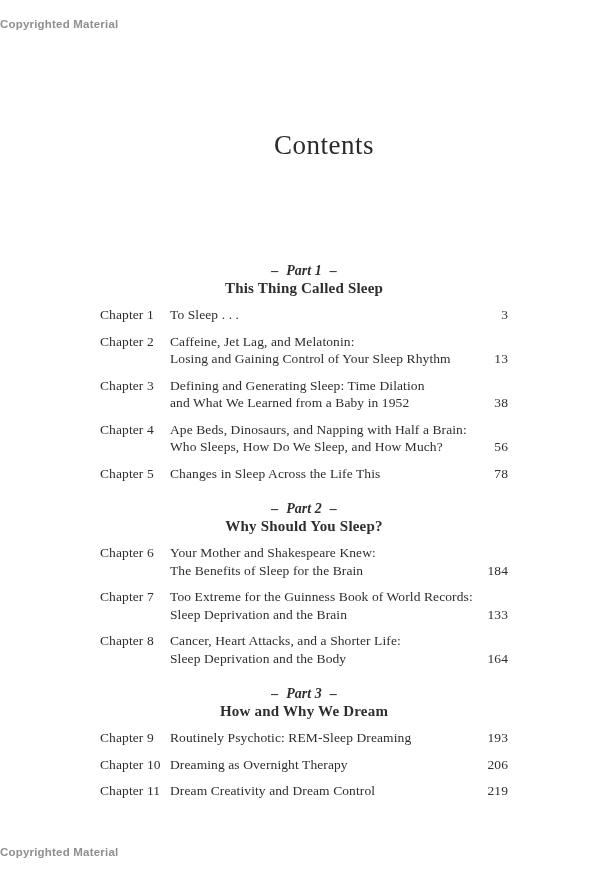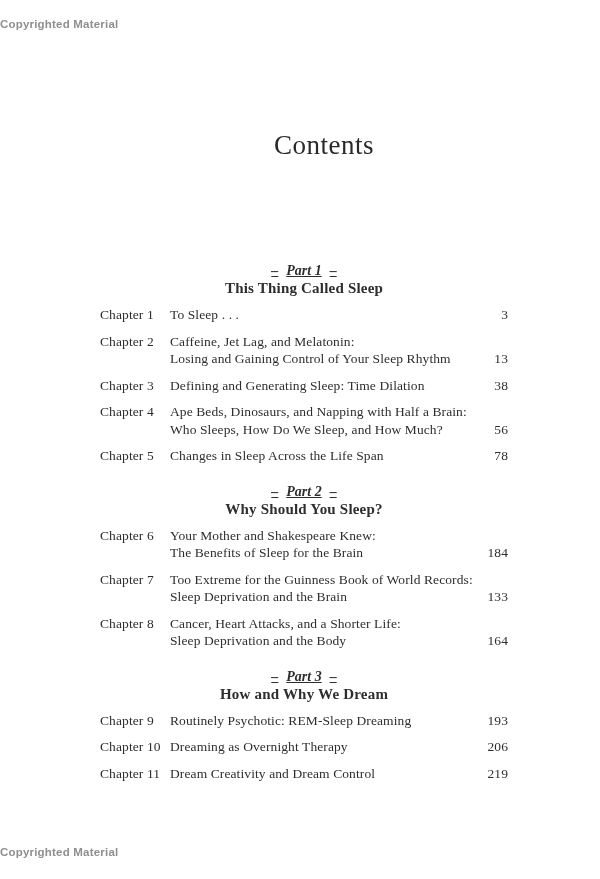--- a/index.html
+++ b/index.html
@@ -36,21 +36,20 @@
     margin:103px 0 0 100px;
   }
   .part { margin:0; }
   .part + .part { margin-top:18px; }
   .part-head { text-align:center; margin-bottom:9px; }
   .part-label {
     font-size:14px;
     font-weight:bold;
     font-style:italic;
     line-height:17px;
-    text-decoration:underline;
   }
   .part-label .dash { font-style:italic; margin:0 8px; }
   .part-title {
     font-size:15px;
     font-weight:bold;
     line-height:18px;
     letter-spacing:0.2px;
   }
   .row {
     display:flex;
@@ -95,35 +94,36 @@
         <div class="titles">
           <div class="line"><span>Caffeine, Jet Lag, and Melatonin:</span></div>
           <div class="line"><span>Losing and Gaining Control of Your Sleep Rhythm</span></div>
         </div>
         <div class="pg">13</div>
       </div>
       <div class="row">
         <div class="ch">Chapter 3</div>
         <div class="titles">
           <div class="line"><span>Defining and Generating Sleep: Time Dilation</span></div>
+          <div class="line"><span>and What We Learned from a Baby in 1952</span></div>
         </div>
         <div class="pg">38</div>
       </div>
       <div class="row">
         <div class="ch">Chapter 4</div>
         <div class="titles">
           <div class="line"><span>Ape Beds, Dinosaurs, and Napping with Half a Brain:</span></div>
           <div class="line"><span>Who Sleeps, How Do We Sleep, and How Much?</span></div>
         </div>
         <div class="pg">56</div>
       </div>
       <div class="row">
         <div class="ch">Chapter 5</div>
         <div class="titles">
-          <div class="line"><span>Changes in Sleep Across the Life Span</span></div>
+          <div class="line"><span>Changes in Sleep Across the Life This</span></div>
         </div>
         <div class="pg">78</div>
       </div>
     </section>
     <section class="part">
       <div class="part-head">
         <div class="part-label"><span class="dash">–</span><span>Part 2</span><span class="dash">–</span></div>
         <div class="part-title">Why Should You Sleep?</div>
       </div>
       <div class="row">

